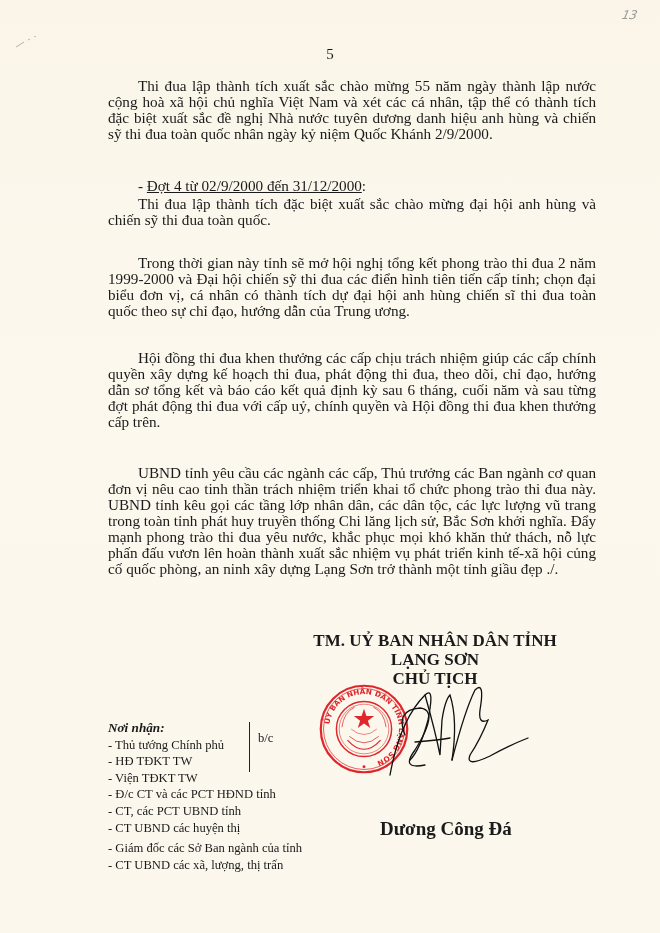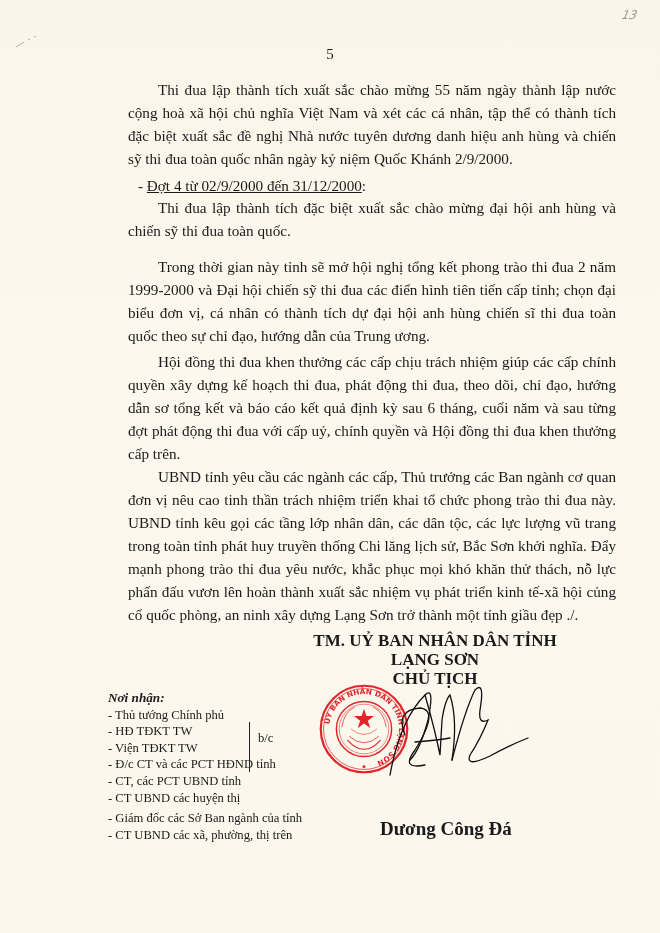--- a/index.html
+++ b/index.html
@@ -15,21 +15,21 @@
     position: absolute; left: 622px; top: 8px;
     font-family: "DejaVu Sans", sans-serif; font-style: italic;
     font-size: 12px; color: #9a9a9a; transform: skewX(-12deg);
   }
   .page-number {
     position: absolute; left: 0; right: 0; top: 46px; text-align: center;
     font-size: 15px;
   }
   .body-text {
     position: absolute; left: 108px; width: 488px;
-    font-size: 15.2px; line-height: 23px; text-align: justify; margin-left: 20px;
+    font-size: 15.2px; line-height: 16px; text-align: justify;
   }
   .body-text p { margin: 0; text-indent: 30px; }
   .p1 { top: 78px; }
   .dot-heading { position: absolute; left: 138px; top: 176px; font-size: 15.2px; line-height: 19.5px; }
   .dot-heading .ul { text-decoration: underline; text-align: center; }
   .p2 { top: 196px; }
   .p3 { top: 255px; }
   .p4 { top: 350px; }
   .p5 { top: 465px; }
 
@@ -38,21 +38,21 @@
     text-align: center; font-weight: bold; font-size: 17px; line-height: 19px;
   }
   .signer-name {
     position: absolute; left: 380px; top: 818px;
     font-weight: bold; font-size: 19px;
   }
   .recipients {
     position: absolute; left: 108px; top: 690px;
     font-size: 12.6px; line-height: 16.6px;
   }
-  .recipients .title { font-weight: bold; font-style: italic; font-size: 13.2px; }
+  .recipients .title { font-weight: bold; font-style: italic; font-size: 13.2px; margin-top: 30px; }
   .recipients .item { white-space: nowrap; }
   .recipients .gap { margin-top: 4px; }
   .bracket {
     position: absolute; left: 249px; top: 722px; width: 1px; height: 50px; background: #222;
   }
   .bc-label { position: absolute; left: 258px; top: 731px; font-size: 12.6px; }
   .seal { position: absolute; left: 318px; top: 683px; width: 92px; height: 92px; }
   .signature { position: absolute; left: 380px; top: 680px; width: 150px; height: 110px; }
   .scan-speck { position: absolute; left: 14px; top: 36px; width: 26px; height: 12px; }
 </style>
@@ -134,19 +134,19 @@
 
   <div class="recipients">
     <div class="title"><span>Nơi nhận</span><span>:</span></div>
     <div class="item">- Thủ tướng Chính phủ</div>
     <div class="item">- HĐ TĐKT TW</div>
     <div class="item">- Viện TĐKT TW</div>
     <div class="item">- Đ/c CT và các PCT HĐND tỉnh</div>
     <div class="item">- CT, các PCT UBND tỉnh</div>
     <div class="item">- CT UBND các huyện thị</div>
     <div class="item gap">- Giám đốc các Sở Ban ngành của tỉnh</div>
-    <div class="item">- CT UBND các xã, phường, thị trên</div>
+    <div class="item">- CT UBND các xã, lượng, thị trấn</div>
   </div>
 
   <div class="bracket"></div>
   <div class="bc-label">b/c</div>
 
 </div>
 
 </body></html>

